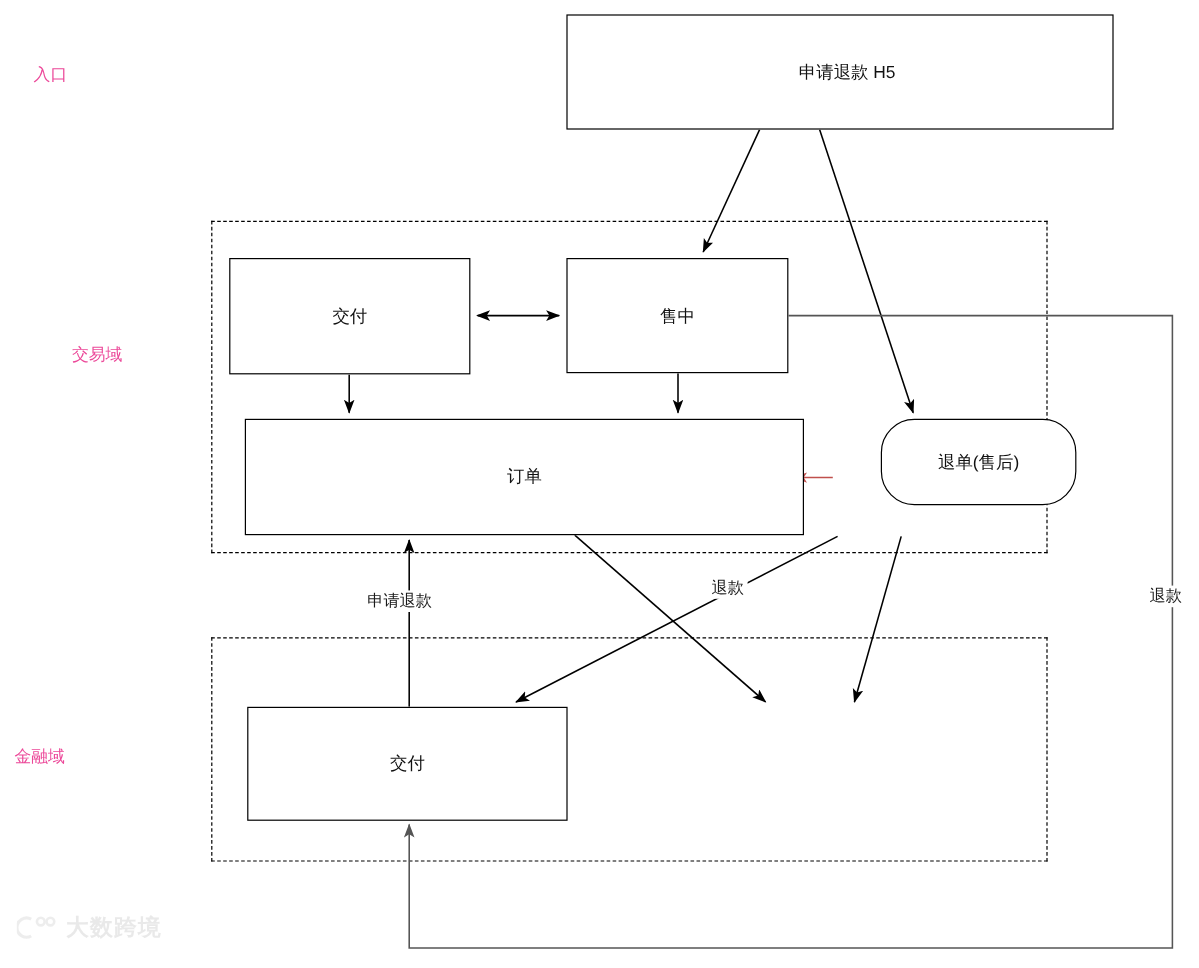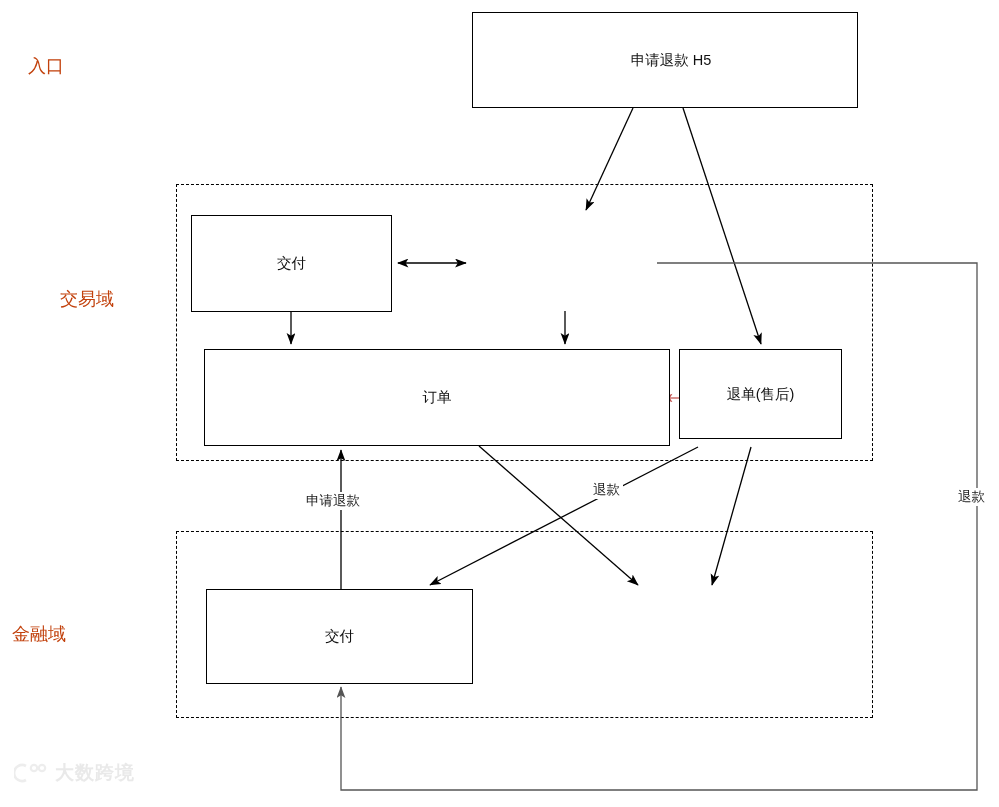--- a/index.html
+++ b/index.html
@@ -1,21 +1,21 @@
 <!DOCTYPE html>
 <html><head>
 <meta charset="utf-8">
 <style>
   html,body{margin:0;padding:0;background:#ffffff;}
   body{width:999px;height:807px;overflow:hidden;
        font-family:"Liberation Sans","DejaVu Sans",sans-serif;
        color:#000;position:relative;}
   #canvas{position:absolute;inset:0;width:999px;height:807px;}
   svg.layer{position:absolute;left:0;top:0;width:999px;height:807px;pointer-events:none;}
-  .lane-label{position:absolute;font-size:18px;color:#c2410c;white-space:nowrap;}
+  .lane-label{position:absolute;font-size:14px;color:#ec4899;white-space:nowrap;}
   .node{position:absolute;box-sizing:border-box;background:#ffffff;
         border:1.3px solid #000;display:flex;align-items:center;
         justify-content:center;font-size:14.5px;color:#111;}
   .group{position:absolute;box-sizing:border-box;border:1.4px dashed #000;background:transparent;}
   .edge-label{position:absolute;font-size:13.5px;color:#1a1a1a;background:#fff;
               padding:0 3px;white-space:nowrap;}
   .watermark{position:absolute;left:14px;top:760px;display:flex;align-items:center;
              gap:7px;opacity:.45;}
   .wm-text{font-size:19px;color:#cfcfcf;letter-spacing:1px;font-weight:bold;}
 </style>
@@ -63,34 +63,37 @@
 
     <line x1="698" y1="447" x2="430" y2="585" stroke="#000" stroke-width="1.3" marker-end="url(#ah)"></line>
 
     <line x1="751" y1="447" x2="712" y2="585" stroke="#000" stroke-width="1.3" marker-end="url(#ah)"></line>
 
     <line x1="341" y1="589" x2="341" y2="450" stroke="#000" stroke-width="1.3" marker-end="url(#ah)"></line>
 
     <polyline points="657,263 977,263 977,790 341,790 341,687" fill="none" stroke="#555" stroke-width="1.3" marker-end="url(#ahs)"></polyline>
   </svg>
 
-  <div class="node" style="left:472px;top:12px;width:386px;height:96px;padding-left:12px;">
+  <div class="node" style="left:472px;top:12px;width:456px;height:96px;padding-left:12px;">
     <span>申请退款 H5</span>
   </div>
 
   <div class="node" style="left:191px;top:215px;width:201px;height:97px;">
     <span>交付</span>
   </div>
 
+  <div class="node" style="left:472px;top:215px;width:185px;height:96px;">
+    <span>售中</span>
+  </div>
 
   <div class="node" style="left:204px;top:349px;width:466px;height:97px;">
     <span>订单</span>
   </div>
 
-  <div class="node" style="left:679px;top:349px;width:163px;height:90px;">
+  <div class="node" style="left:734px;top:349px;width:163px;height:72px;border-radius:28px;">
     <span>退单(售后)</span>
   </div>
 
   <div class="node" style="left:206px;top:589px;width:267px;height:95px;">
     <span>交付</span>
   </div>
 
 
   <div class="edge-label" style="left:303px;top:492px;">申请退款</div>
   <div class="edge-label" style="left:590px;top:481px;">退款</div>

